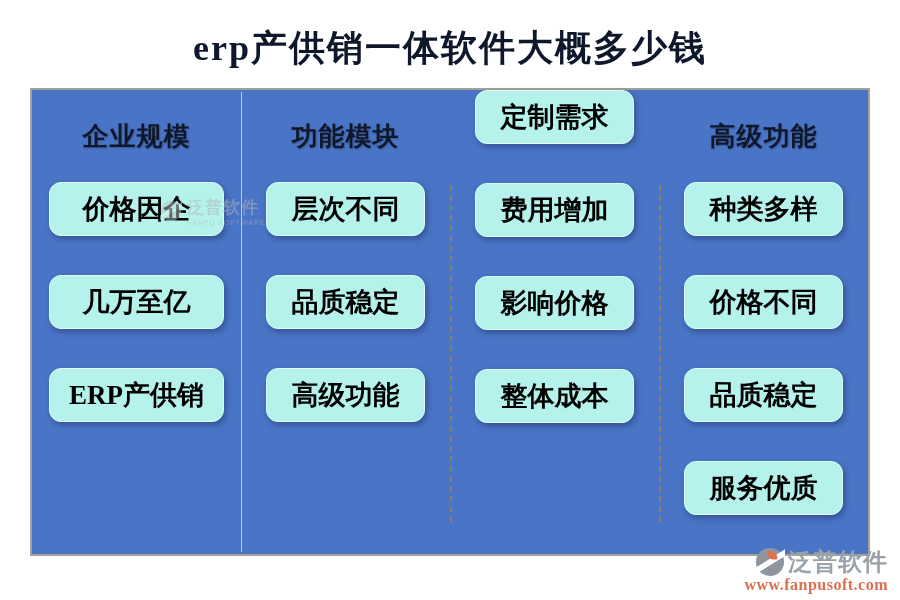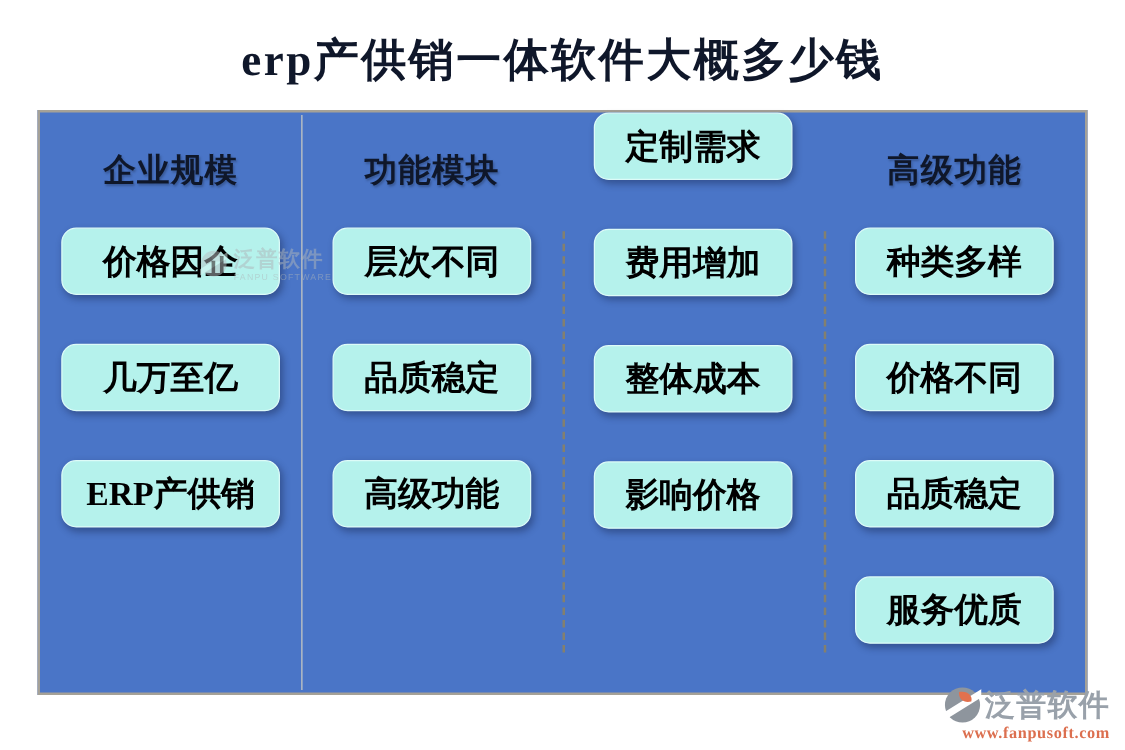--- a/index.html
+++ b/index.html
@@ -41,21 +41,21 @@
            font-weight:700; letter-spacing:1px; }
   .wm-en { font-size:7px; color:#aeb6ba; font-family:"Liberation Sans",sans-serif;
            letter-spacing:1px; }
 
   .footer { position:absolute; right:12px; bottom:6px; display:flex;
             flex-direction:column; align-items:flex-end; }
   .footer-row { display:flex; align-items:center; gap:3px; }
   .logo-icon { width:30px; height:30px; }
   .brand { font-size:24px; font-weight:700; color:#99a1aa;
            font-family:"Liberation Sans","DejaVu Sans",sans-serif; letter-spacing:1px; }
-  .url { font-size:13px; font-weight:700; color:#dc6f4f; letter-spacing:0.5px;
+  .url { font-size:16px; font-weight:700; color:#dc6f4f; letter-spacing:0.5px;
          margin-top:-2px; }
 </style>
 </head>
 <body>
 
 <div class="stage">
 
   <div class="title">erp产供销一体软件大概多少钱</div>
 
   <div class="panel">
@@ -71,22 +71,22 @@
       <div class="col col-2">
         <div class="col-header">功能模块</div>
         <div class="btn">层次不同</div>
         <div class="btn">品质稳定</div>
         <div class="btn">高级功能</div>
       </div>
 
       <div class="col col-3">
         <div class="btn">定制需求</div>
         <div class="btn">费用增加</div>
+        <div class="btn">影响价格</div>
         <div class="btn">整体成本</div>
-        <div class="btn">影响价格</div>
       </div>
 
       <div class="col col-4">
         <div class="col-header">高级功能</div>
         <div class="btn">种类多样</div>
         <div class="btn">价格不同</div>
         <div class="btn">品质稳定</div>
         <div class="btn">服务优质</div>
       </div>
 

